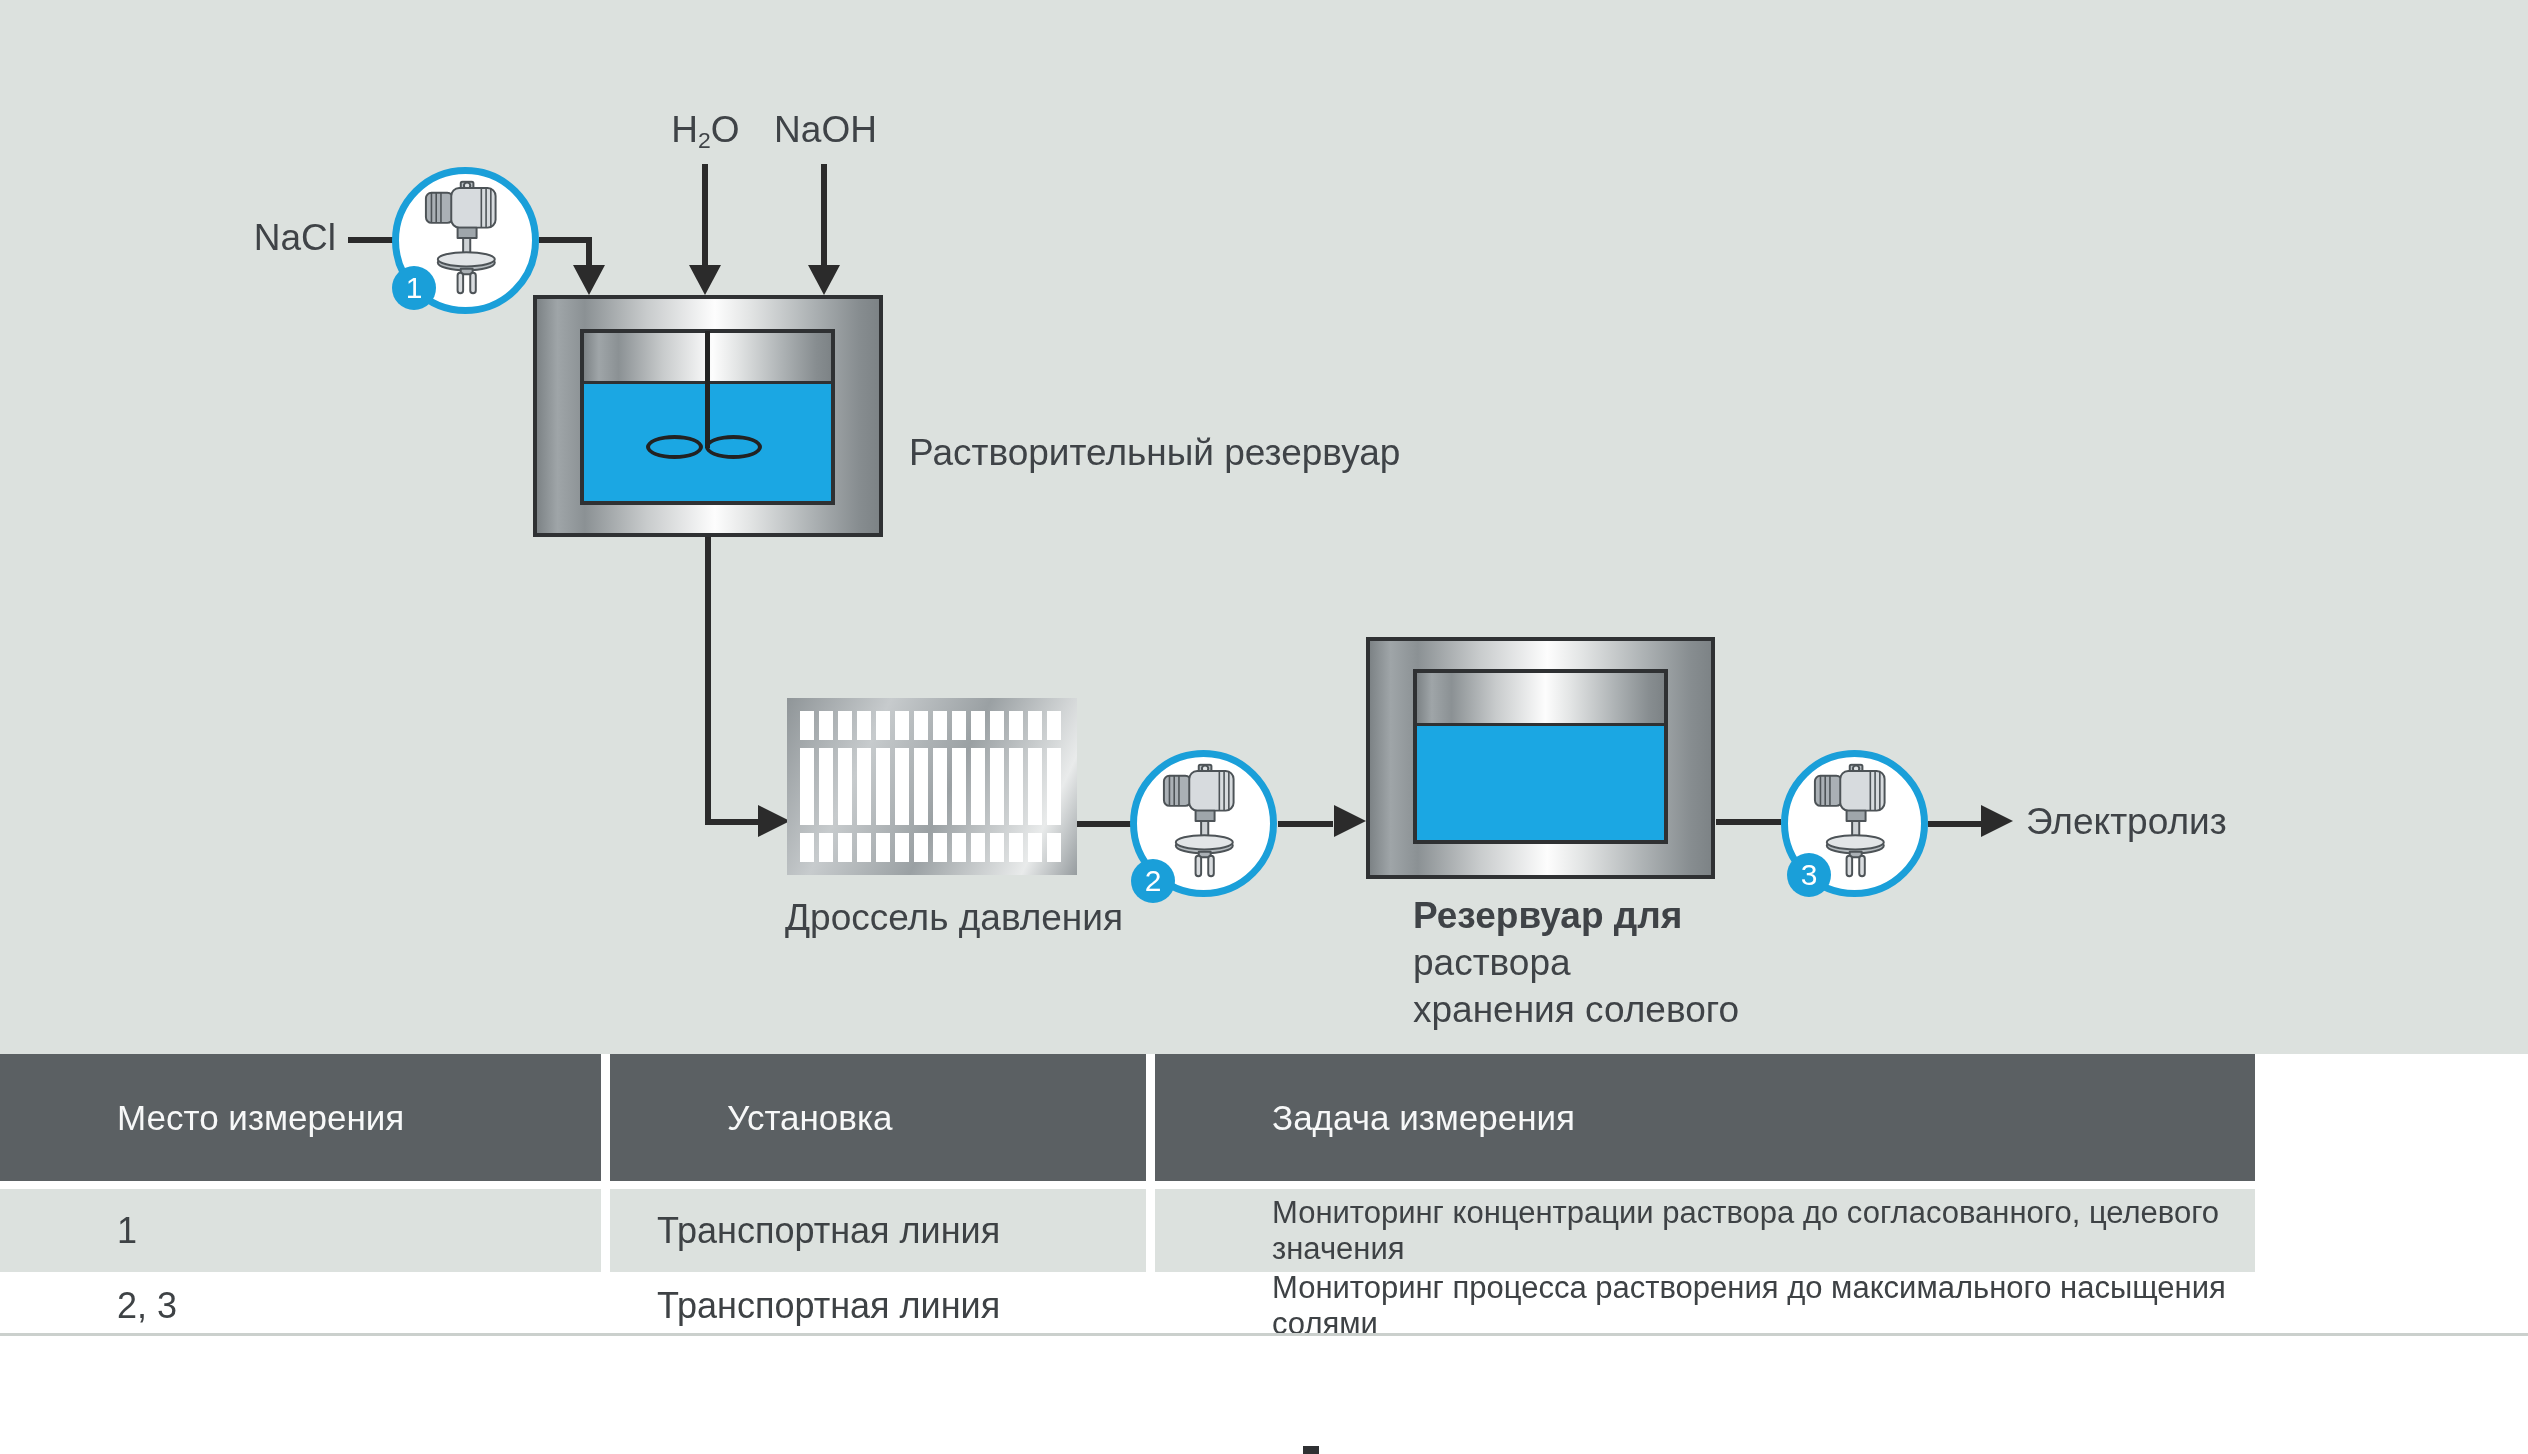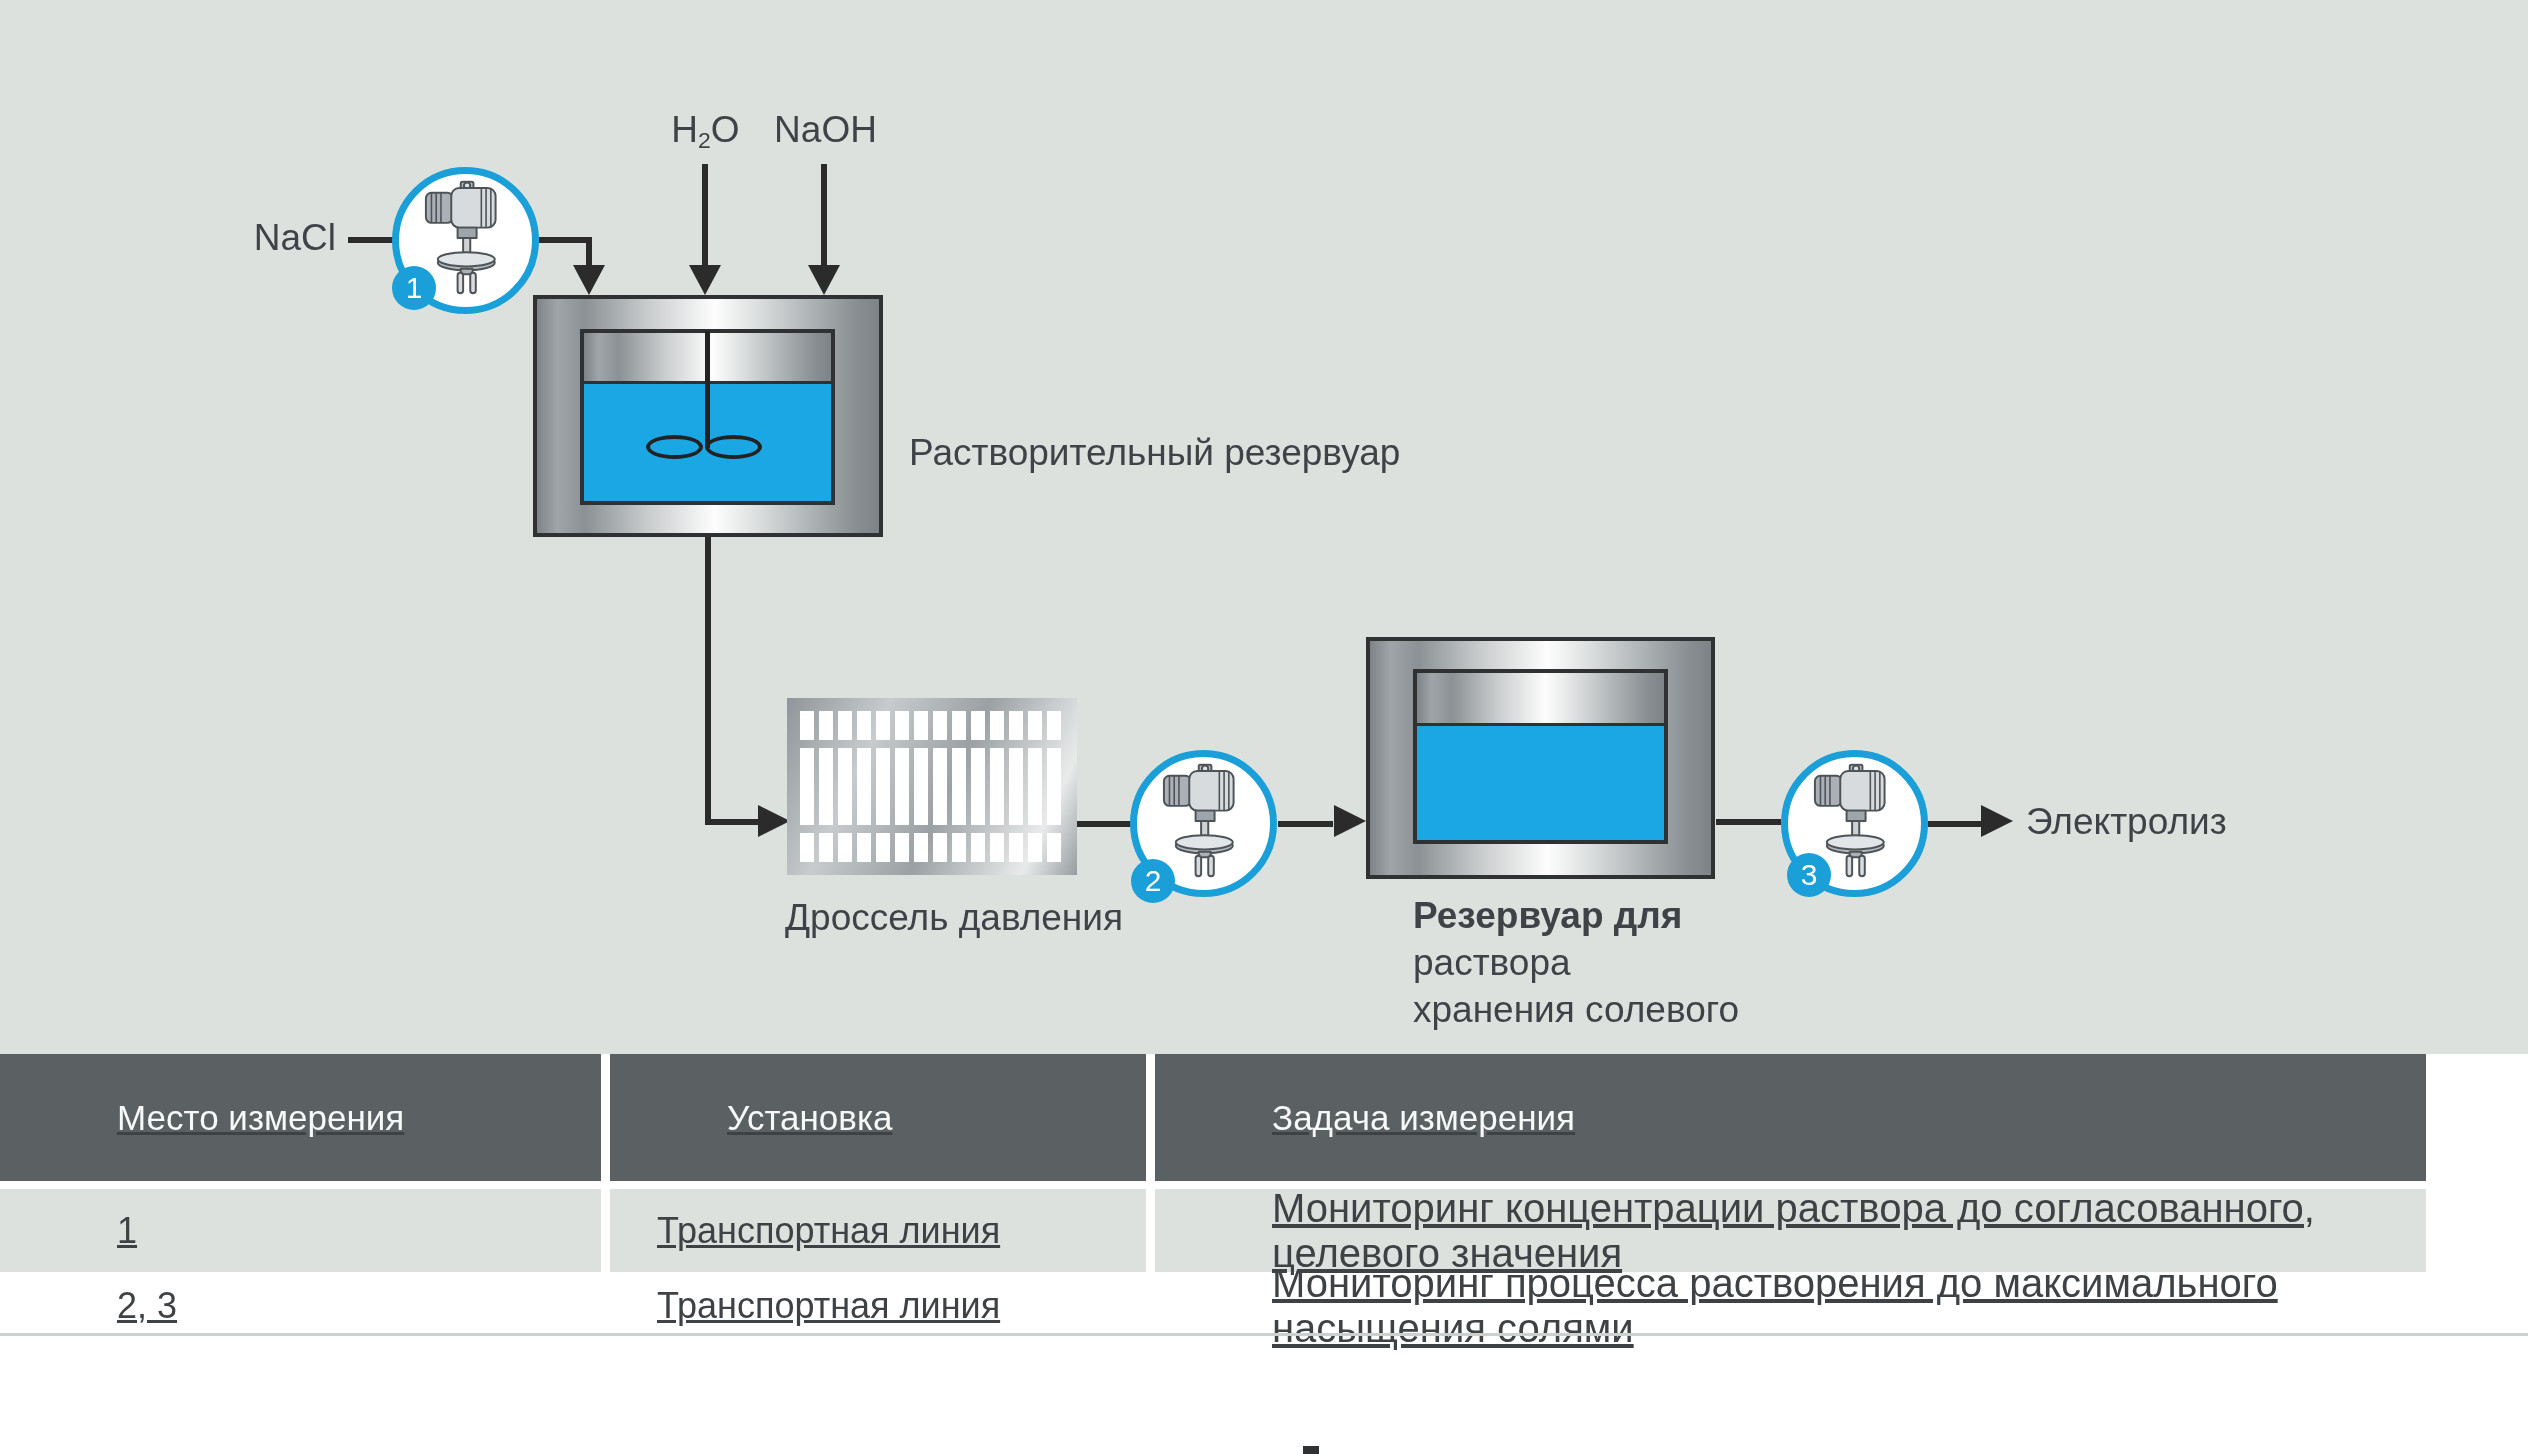--- a/index.html
+++ b/index.html
@@ -32,25 +32,25 @@
   .slats { background:repeating-linear-gradient(90deg,#ffffff 0 14px, rgba(0,0,0,0) 14px 19px); }
   .slats.band { height:29px; flex:none; }
   .slats.mid  { flex:1; }
 
   .sensor { width:147px; height:147px; }
   .sensor .ring { position:absolute; inset:0; border-radius:50%; background:#ffffff; border:7px solid #1a9fd9; box-sizing:border-box; }
   .sensor svg { position:absolute; left:26px; top:12px; }
   .badge { position:absolute; width:44px; height:44px; border-radius:50%; background:#1a9fd9; color:#ffffff; font-size:30px; display:flex; align-items:center; justify-content:center; z-index:3; }
 
   
-  .mtable { left:0; top:1054px; width:2426px; display:grid; grid-template-columns:601px 536px auto; grid-template-rows:127px 83px 52px; column-gap:9px; row-gap:8px;text-decoration:underline; }
+  .mtable { left:0; top:1054px; width:2255px; display:grid; grid-template-columns:601px 536px auto; grid-template-rows:127px 83px 52px; column-gap:9px; row-gap:8px; }
   .th { background:#5b6063; color:#f7f8f8; font-size:35px; display:flex; align-items:center; padding-left:117px; box-sizing:border-box; }
   .td { display:flex; align-items:center; font-size:36px; color:#3e4245; padding-left:117px; box-sizing:border-box; }
   .td.c2 { padding-left:47px; }
-  .td.c3 { font-size:40px; }
+  .td.c3 { font-size:31px; }
   .row1 { background:#dce1de; }
   .row2 { background:#ffffff; }
   .table-bottom-line { left:0; top:1333px; width:2529px; height:3px; background:#cbd0cd; }
 
   .footer-mark { left:1303px; top:1446px; width:16px; height:8px; background:#2f3133; }
 </style>
 </head>
 <body>
 
 <svg width="0" height="0" style="position:absolute">

